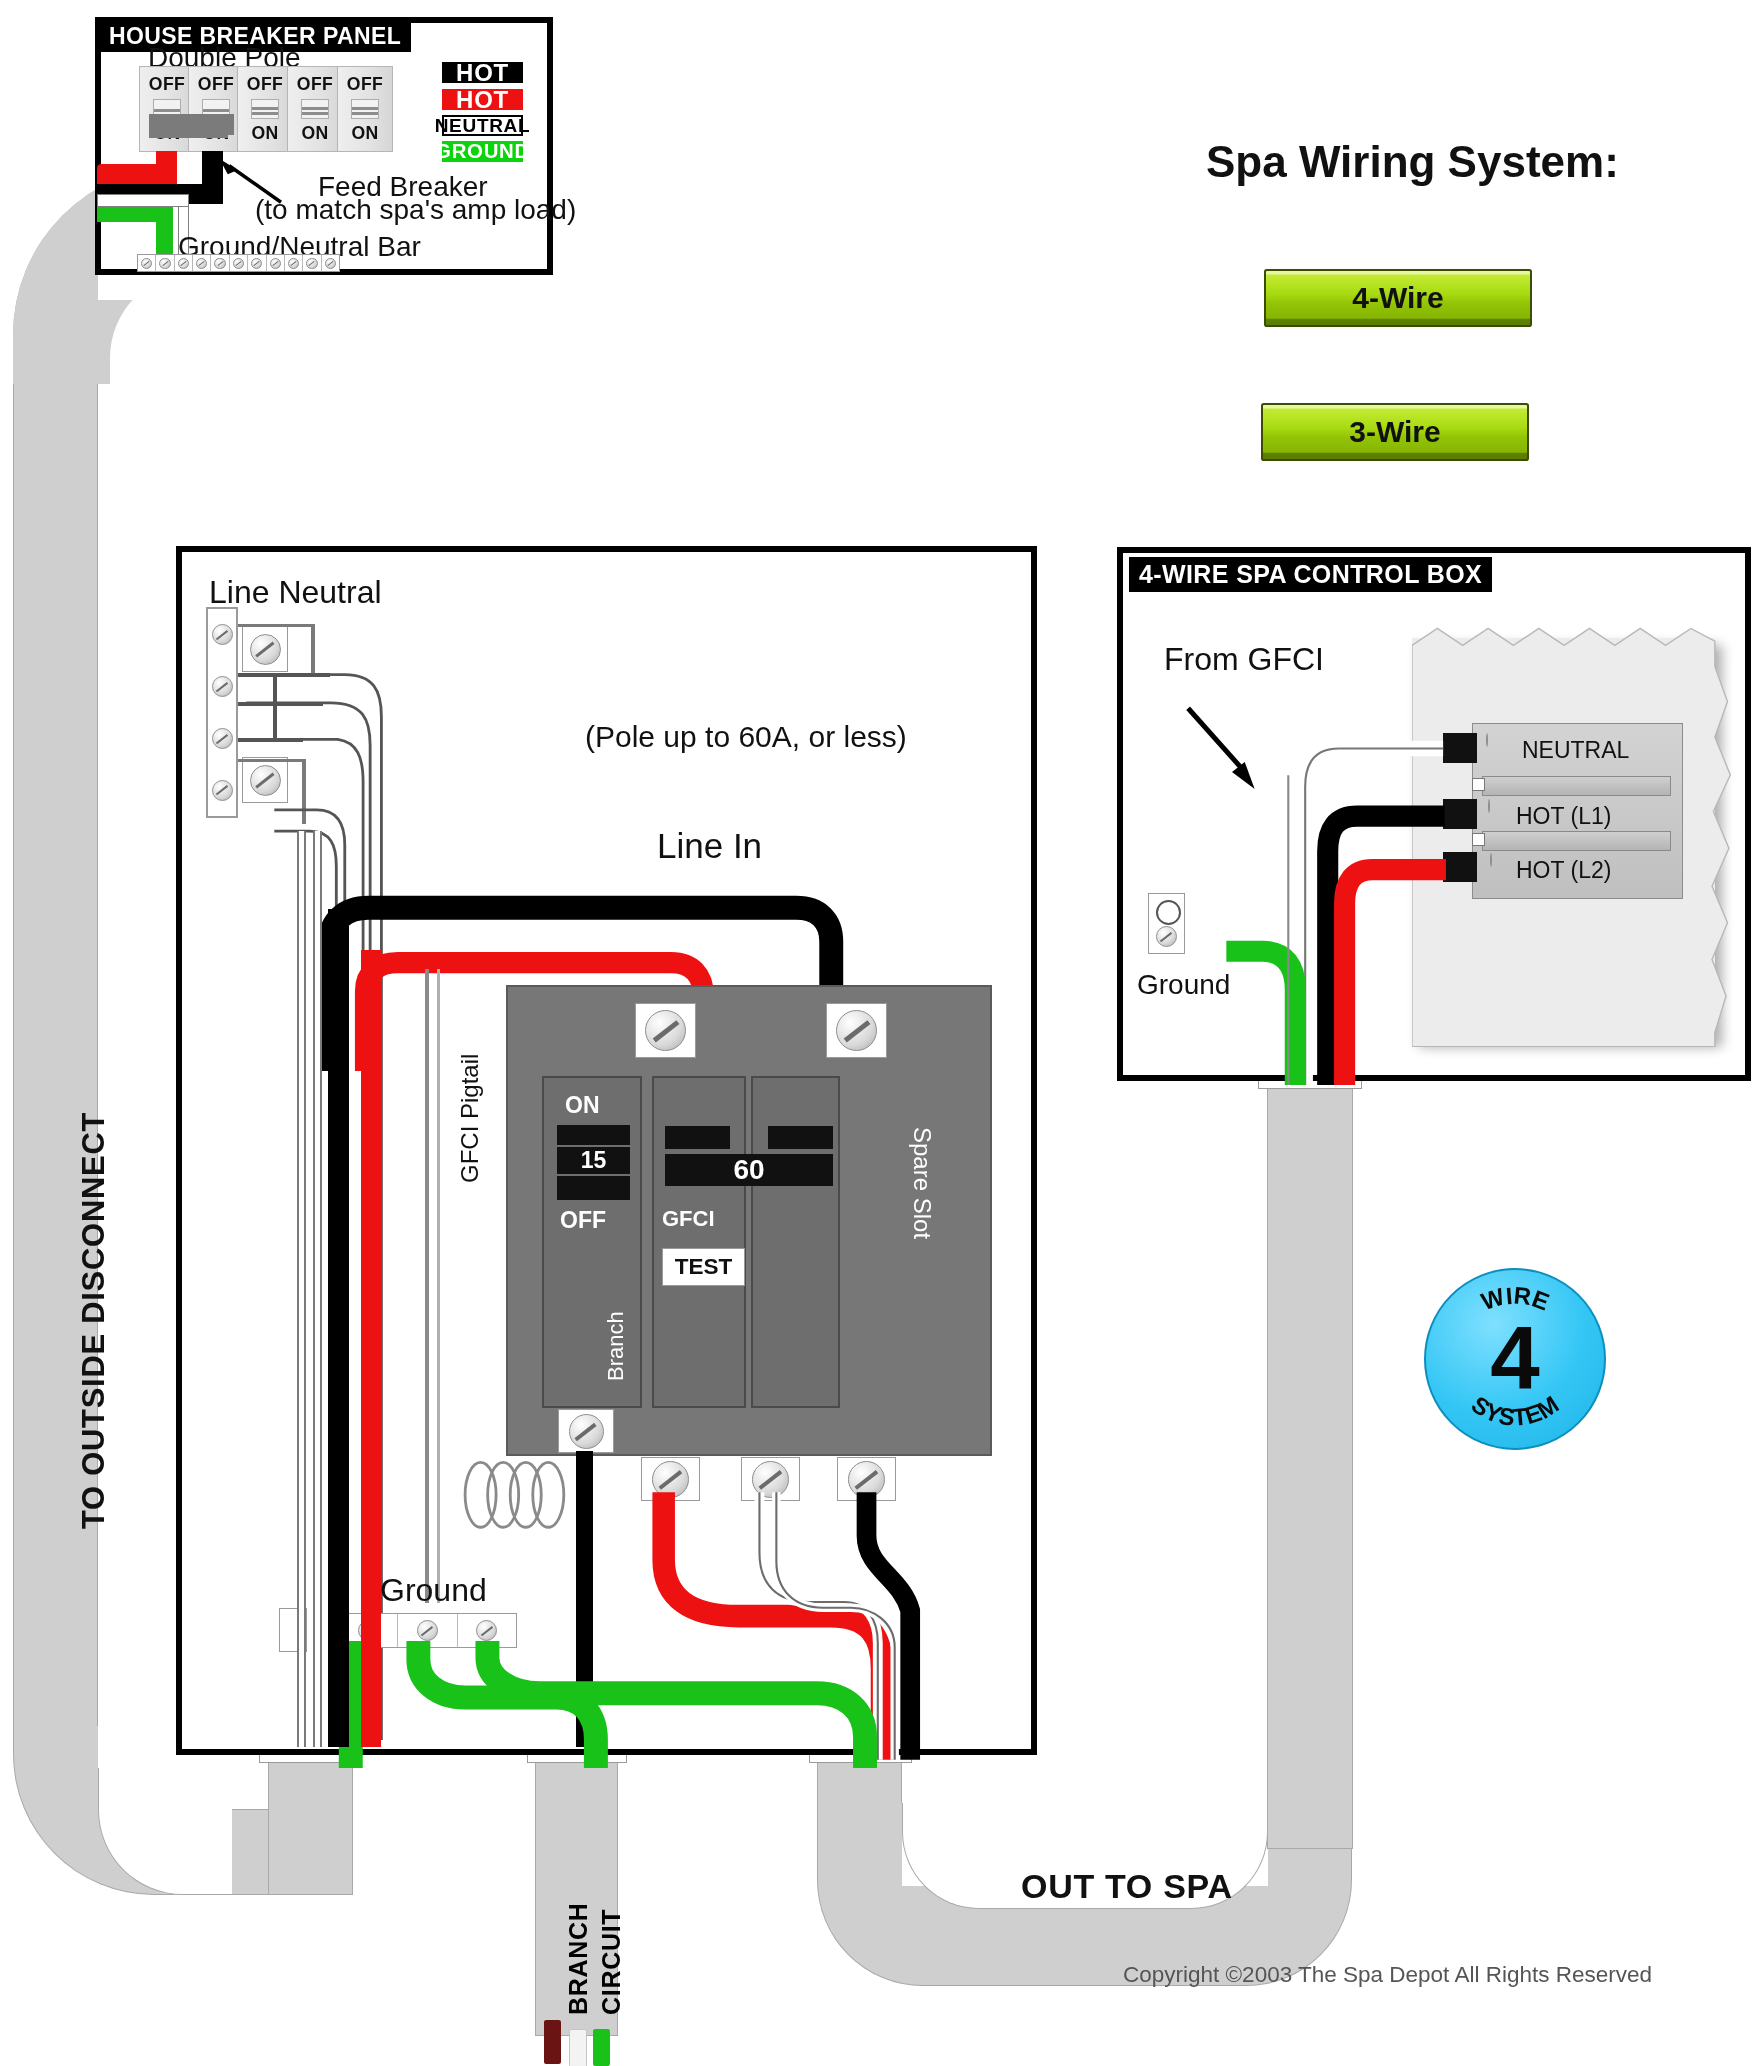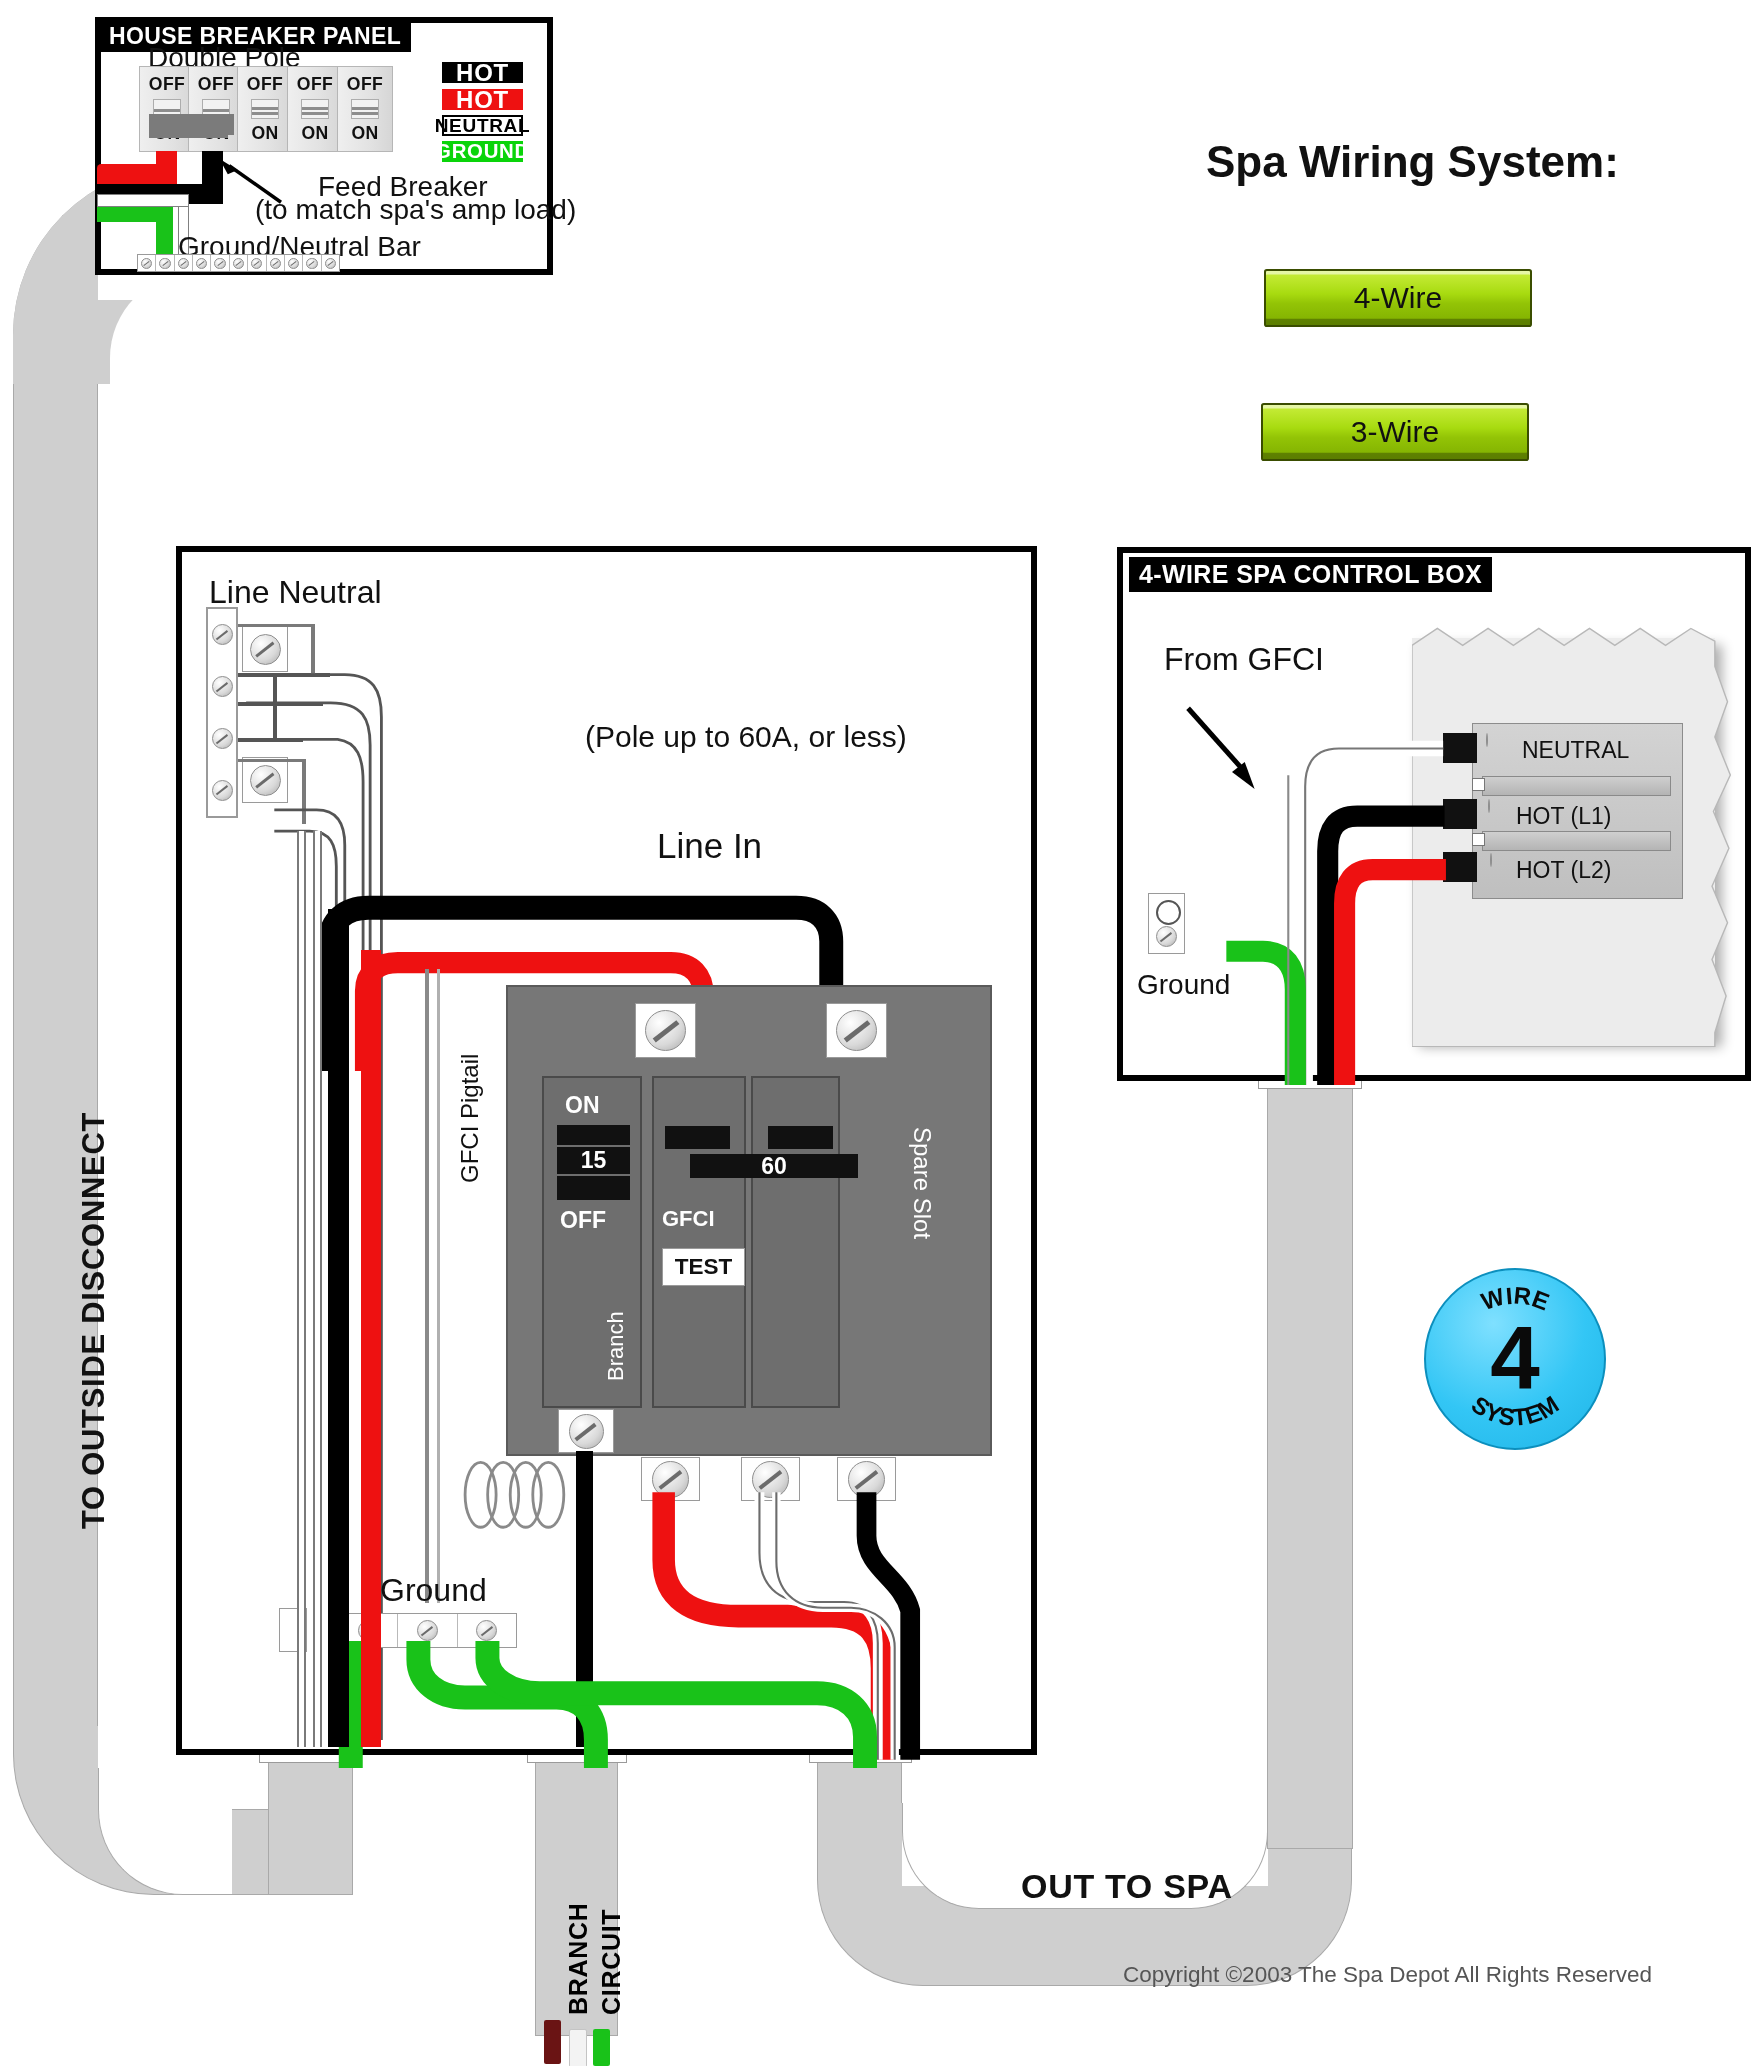--- a/index.html
+++ b/index.html
@@ -46,21 +46,21 @@
        border:1.4px solid #8e8e8e;position:relative;box-sizing:border-box;}
   .scr:after{content:"";position:absolute;left:12%;top:46%;width:76%;height:12%;
              background:#6b6b6b;transform:rotate(-38deg);}
 
   
   .w{position:absolute;}
   .cond{position:absolute;background:#cfcfcf;border:1.4px solid #a9a9a9;box-sizing:border-box;}
 
   
   .gbtn{position:absolute;display:flex;align-items:center;justify-content:center;
-        font-weight:normal;font-size:30px;color:#111;box-sizing:border-box;
+        font-weight:bold;font-size:30px;color:#111;box-sizing:border-box;
         background:linear-gradient(180deg,#c9ee3c 0%,#a8db10 42%,#93c406 60%,#7fae00 100%);
         border:2.1px solid #3a4d00;border-radius:2.8px;
         box-shadow:inset 0 3.5px 0 rgba(255,255,255,.55), inset 0 -6.3px 0 rgba(0,0,0,.28);}
 
   
   .gfci-body{position:absolute;background:#777777;border:2.1px solid #5a5a5a;box-sizing:border-box;}
   .bsub{position:absolute;background:#6e6e6e;border:2.1px solid #4a4a4a;box-sizing:border-box;}
   .blk{position:absolute;background:#111;}
   .amp{position:absolute;background:#111;color:#fff;font-weight:bold;
        display:flex;align-items:center;justify-content:center;}
@@ -331,21 +331,21 @@
   <div class="amp" style="left:557px;top:1147px;width:73px;height:27px;font-size:23px;">15</div>
   <div class="blk" style="left:557px;top:1176px;width:73px;height:24px;"></div>
   <div class="lbl abs" style="left:560px;top:1207px;font-size:23px;color:#fff;font-weight:bold;">OFF</div>
   <div class="vtxt" style="left:603px;top:1381px;transform:rotate(-90deg);font-size:22px;color:#fff;">Branch</div>
 
   
   <div class="bsub abs" style="left:652px;top:1076px;width:94px;height:332px;"></div>
   <div class="bsub abs" style="left:751px;top:1076px;width:89px;height:332px;"></div>
   <div class="blk" style="left:665px;top:1126px;width:65px;height:22.5px;"></div>
   <div class="blk" style="left:768px;top:1126px;width:65px;height:22.5px;"></div>
-  <div class="amp" style="left:690px;top:1154px;width:168px;height:24px;font-size:23px;">60</div>
+  <div class="amp" style="left:665px;top:1154px;width:168px;height:32px;font-size:28px;">60</div>
   <div class="lbl abs" style="left:662px;top:1206px;font-size:22px;color:#fff;font-weight:bold;">GFCI</div>
   <div class="white-tab abs" style="left:662px;top:1248px;width:83px;height:38px;font-size:22.5px;font-weight:bold;color:#111;">TEST</div>
 
   
   <div class="vtxt" style="left:936px;top:1127px;transform:rotate(90deg);font-size:24px;color:#fff;">Spare Slot</div>
 
   
   <div class="white-tab abs" style="left:558px;top:1409px;width:56px;height:44px;">
     <span class="scr" style="width:35px;height:35px;"></span>
   </div>

